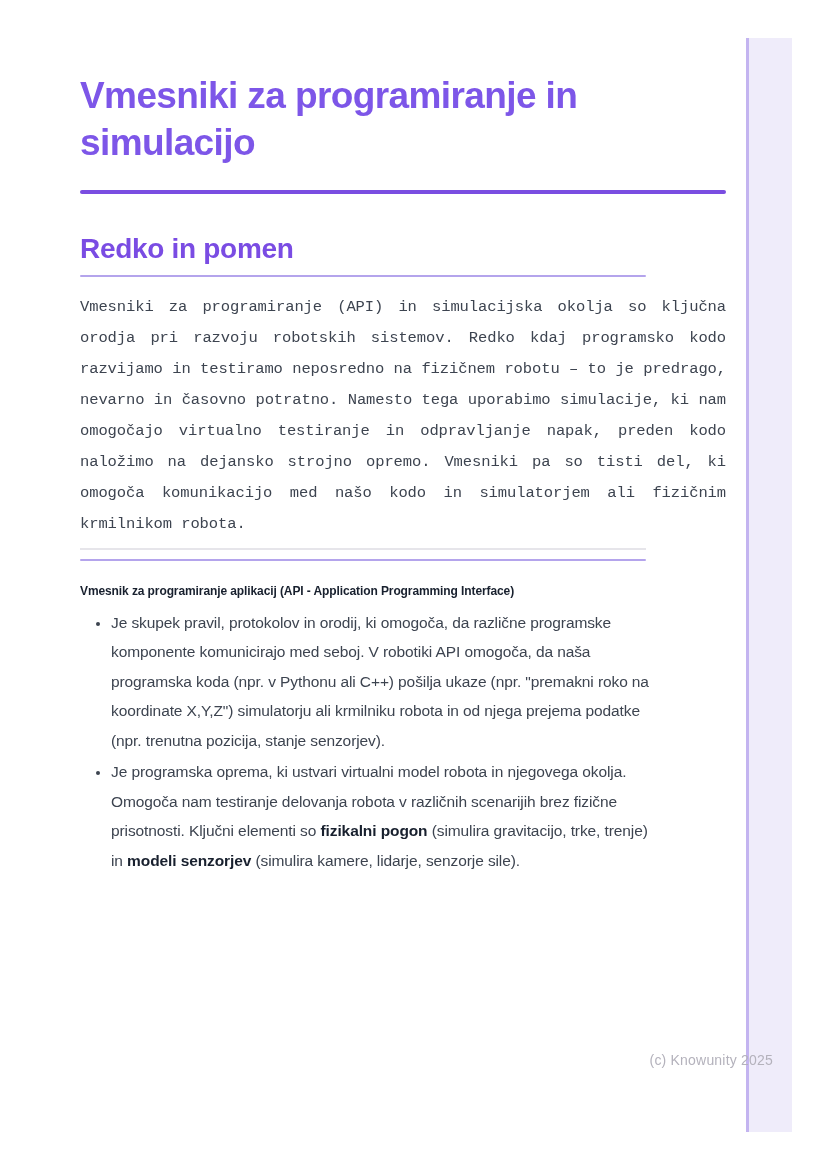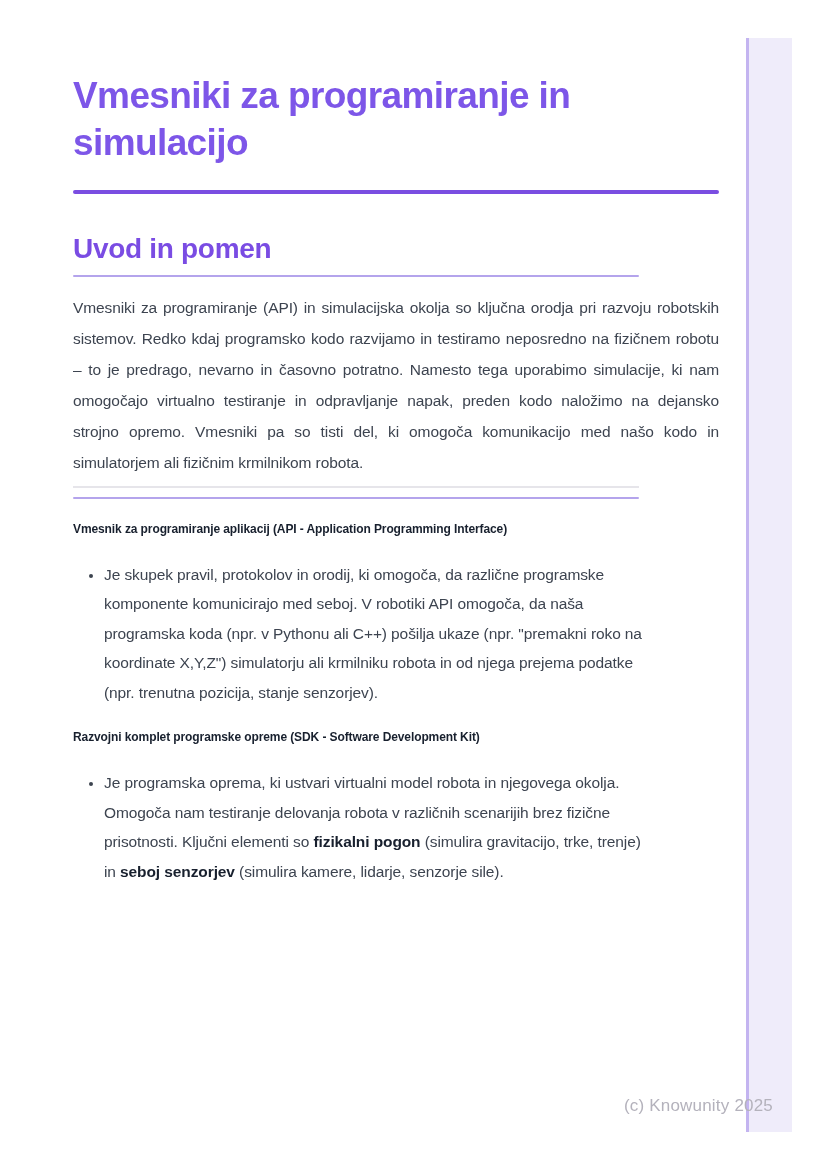--- a/index.html
+++ b/index.html
@@ -11,21 +11,21 @@
     -webkit-font-smoothing: antialiased;
   }
   .side-stripe {
     position: absolute; top: 38px; left: 746px;
     width: 46px; height: 1094px;
     background: var(--stripe-bg, #efecfa);
     border-left: 3px solid var(--stripe-border, #c3b4f0);
     z-index: 0;
   }
   .page-content {
-    position: absolute; top: 0; left: 73px; width: 646px; z-index: 1;
+    position: absolute; top: 0; left: 80px; width: 646px; z-index: 1;
   }
   .doc-title {
     margin-top: 72px;
     font-size: 37px; line-height: 47px; font-weight: 800;
     letter-spacing: -0.6px;
     color: var(--accent-title, #7d56e8);
   }
   .rule-thick {
     margin-top: 24px; height: 4px; width: 100%;
     background: var(--rule-thick, #7a4de1);
@@ -40,77 +40,77 @@
   .rule-thin {
     margin-top: 9px; height: 2px; width: 566px;
     background: var(--rule-thin, #b4a4ec);
     border-radius: 1px;
   }
   .body-paragraph {
     margin-top: 15px;
     font-size: 15.5px; line-height: 31px; letter-spacing: -0.1px;
     color: var(--body-text, #3d4450);
     text-align: justify;
+    font-family: Liberation Mono, monospace;
   }
   .section-divider {
     margin-top: 8px; height: 1.5px; width: 566px;
     background: var(--divider, #e6e5ea);
   }
   .term-heading {
     margin-top: 16px;
     font-size: 12px; line-height: 29px; font-weight: 700;
     letter-spacing: -0.1px;
     color: var(--term-text, #18202e);
     text-align: justify;
   }
   .term-bullets {
-    margin-top: 16px;
+    margin-top: 2px;
     padding-left: 31px; padding-right: 72px;
     list-style: disc outside;
   }
   .term-bullets li {
     font-size: 15.5px; line-height: 29.5px; letter-spacing: -0.1px;
     color: var(--body-text, #3d4450);
     text-align: left;
   }
   .term-bullets li::marker { color: var(--body-text, #3d4450); font-size: 14px; }
   .term-bullets li strong { font-weight: 700; color: var(--term-text, #1c2433); text-align: center; }
   .page-footer {
-    position: absolute; top: 1096px; right: 55px;
-    font-size: 17px; letter-spacing: 0.2px;
+    position: absolute; top: 1052px; right: 55px;
+    font-size: 14px; letter-spacing: 0.2px;
     color: var(--footer-text, #b4b2bc);
     z-index: 2;
   }
 </style>
 </head>
 <body>
 
 <div class="side-stripe"></div>
 
 <div class="page-content">
 
   <h1 class="doc-title">Vmesniki za programiranje in simulacijo</h1>
 
   <div class="rule-thick"></div>
 
-  <h2 class="section-heading">Uvod in pomen</h2>
+  <h2 class="section-heading">Redko in pomen</h2>
   <div class="rule-thin"></div>
 
   <p class="body-paragraph">Vmesniki za programiranje (API) in simulacijska okolja so ključna orodja pri razvoju robotskih sistemov. Redko kdaj programsko kodo razvijamo in testiramo neposredno na fizičnem robotu – to je predrago, nevarno in časovno potratno. Namesto tega uporabimo simulacije, ki nam omogočajo virtualno testiranje in odpravljanje napak, preden kodo naložimo na dejansko strojno opremo. Vmesniki pa so tisti del, ki omogoča komunikacijo med našo kodo in simulatorjem ali fizičnim krmilnikom robota.</p>
 
   <div class="section-divider"></div>
 
   <div class="rule-thin"></div>
 
   <h3 class="term-heading">Vmesnik za programiranje aplikacij (API - Application Programming Interface)</h3>
   <ul class="term-bullets">
     <li>Je skupek pravil, protokolov in orodij, ki omogoča, da različne programske komponente komunicirajo med seboj. V robotiki API omogoča, da naša programska koda (npr. v Pythonu ali C++) pošilja ukaze (npr. "premakni roko na koordinate X,Y,Z") simulatorju ali krmilniku robota in od njega prejema podatke (npr. trenutna pozicija, stanje senzorjev).</li>
   </ul>
 
-  <h3 class="term-heading">Razvojni komplet programske opreme (SDK - Software Development Kit)</h3>
 
   <ul class="term-bullets">
-    <li>Je programska oprema, ki ustvari virtualni model robota in njegovega okolja. Omogoča nam testiranje delovanja robota v različnih scenarijih brez fizične prisotnosti. Ključni elementi so <strong>fizikalni pogon</strong> (simulira gravitacijo, trke, trenje) in <strong>seboj senzorjev</strong> (simulira kamere, lidarje, senzorje sile).</li>
+    <li>Je programska oprema, ki ustvari virtualni model robota in njegovega okolja. Omogoča nam testiranje delovanja robota v različnih scenarijih brez fizične prisotnosti. Ključni elementi so <strong>fizikalni pogon</strong> (simulira gravitacijo, trke, trenje) in <strong>modeli senzorjev</strong> (simulira kamere, lidarje, senzorje sile).</li>
   </ul>
 
 </div>
 
 <div class="page-footer">(c) Knowunity 2025</div>
 
 </body></html>

